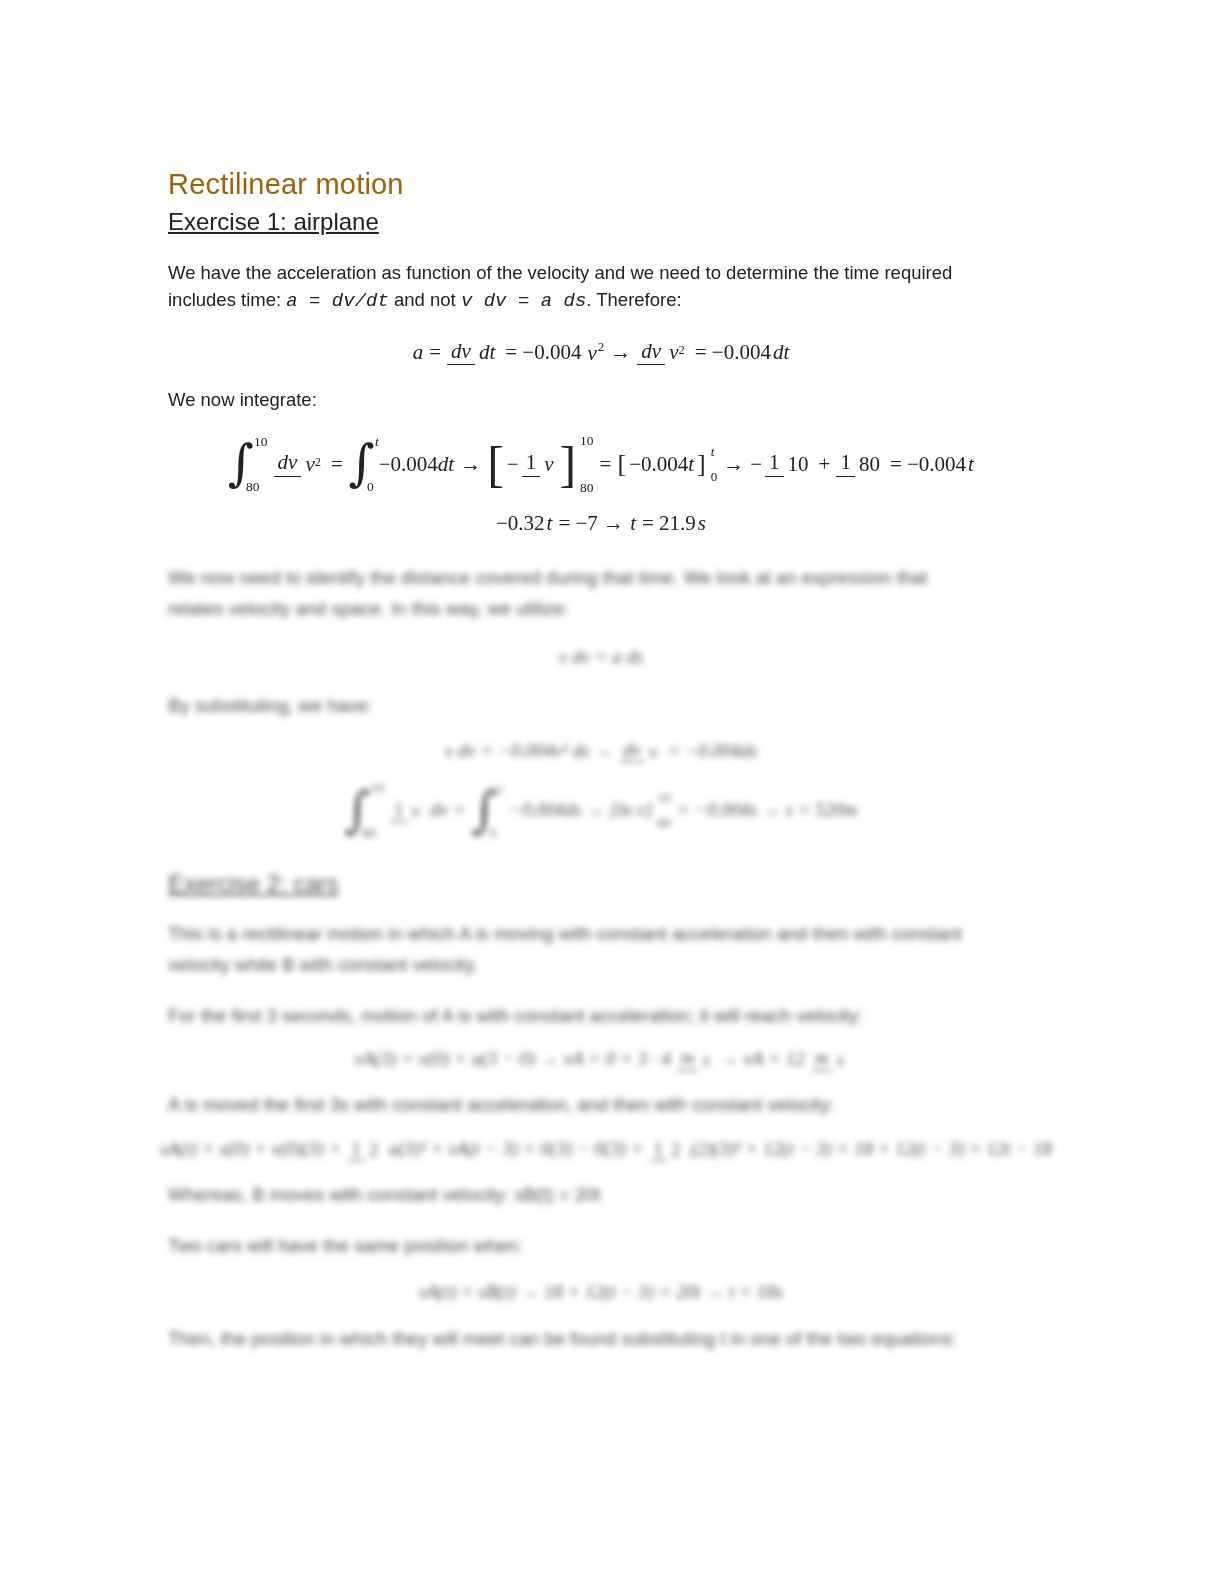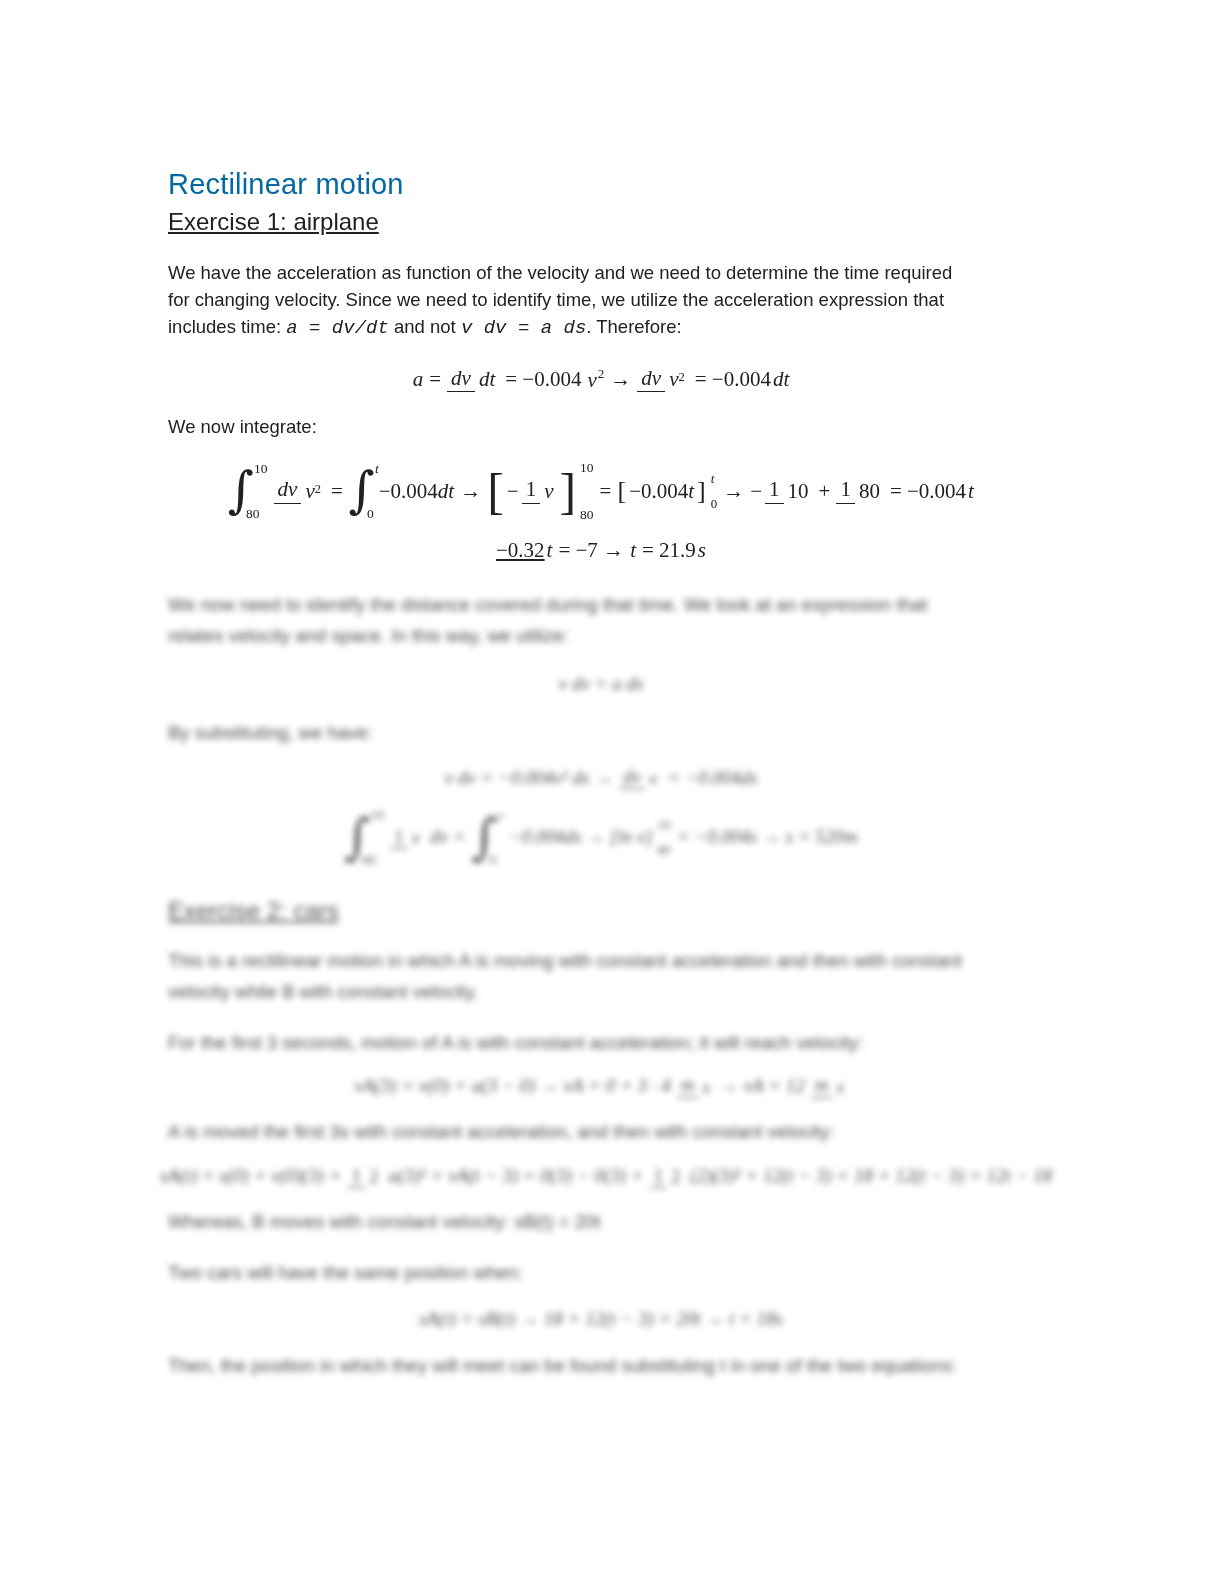--- a/index.html
+++ b/index.html
@@ -47,27 +47,26 @@
   
   .mt14{margin-top:14px;} .mt16{margin-top:16px;} .mt18{margin-top:18px;}
   .mt20{margin-top:20px;} .mt22{margin-top:22px;} .mt24{margin-top:24px;}
   .mt26{margin-top:26px;} .mt28{margin-top:28px;}
 </style>
 </head>
 <body>
 
 <div class="page">
 
-  <h1 class="title" style="color: #0369a1;">Rectilinear motion</h1>
+  <h1 class="title" style="color: #a16207;">Rectilinear motion</h1>
 
   <div class="exh">Exercise 1: airplane</div>
 
   <div class="para">
     <div class="ln">We have the acceleration as function of the velocity and we need to determine the time required</div>
-    <div class="ln">for changing velocity. Since we need to identify time, we utilize the acceleration expression that</div>
     <div class="ln"><span>includes time: </span><span class="mi">a = dv/dt</span><span> and not </span><span class="mi">v dv = a ds</span><span>. Therefore:</span></div>
   </div>
 
   <div class="fm mt24">
     <span class="it">a</span>
     <span class="rm">=</span>
     <span class="frac">
         <span class="fn it">dv</span>
         <span class="fd it">dt</span>
       </span>
@@ -134,21 +133,21 @@
     <span class="rm">+</span>
     <span class="frac">
         <span class="fn rm">1</span>
         <span class="fd rm">80</span>
       </span>
     <span class="rm">= −0.004</span>
     <span class="it" style="margin-left:-4px;">t</span>
   </div>
 
   <div class="fm mt14">
-    <span class="rm" style="margin-right:-4px;text-decoration:underline;">−0.32</span>
+    <span class="rm" style="margin-right:-4px;">−0.32</span>
     <span class="it">t</span>
     <span class="rm">= −7 →</span>
     <span class="it">t</span>
     <span class="rm" style="margin-right:-4px;">= 21.9</span>
     <span class="it">s</span>
   </div>
 
   <div class="bpara blur mt26">
     <div class="ln">We now need to identify the distance covered during that time. We look at an expression that</div>
     <div class="ln">relates velocity and space. In this way, we utilize:</div>

